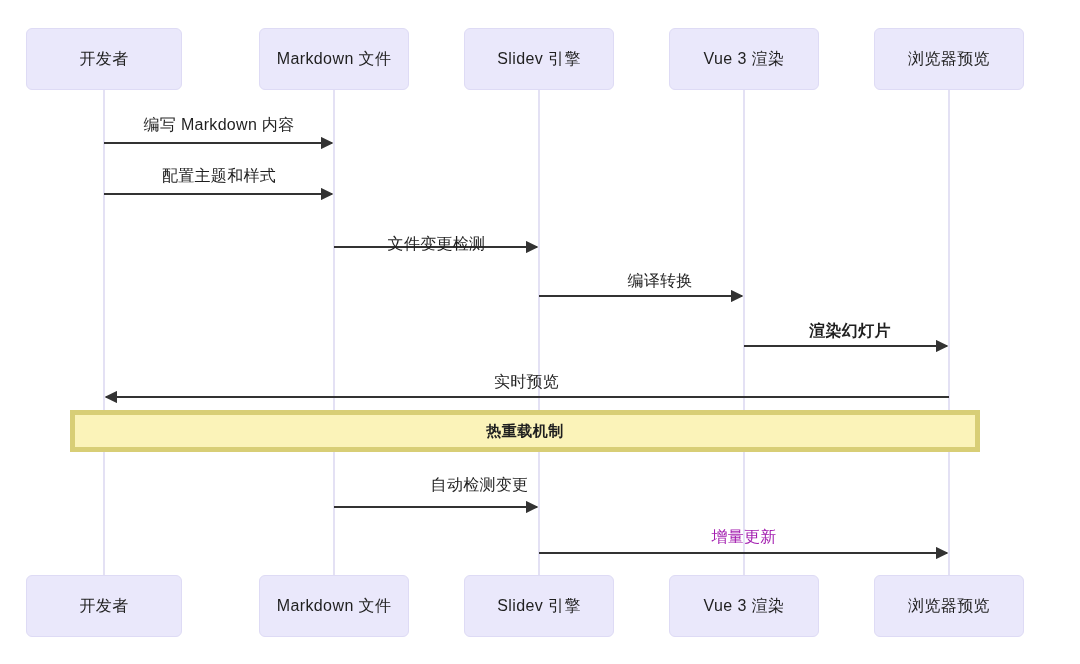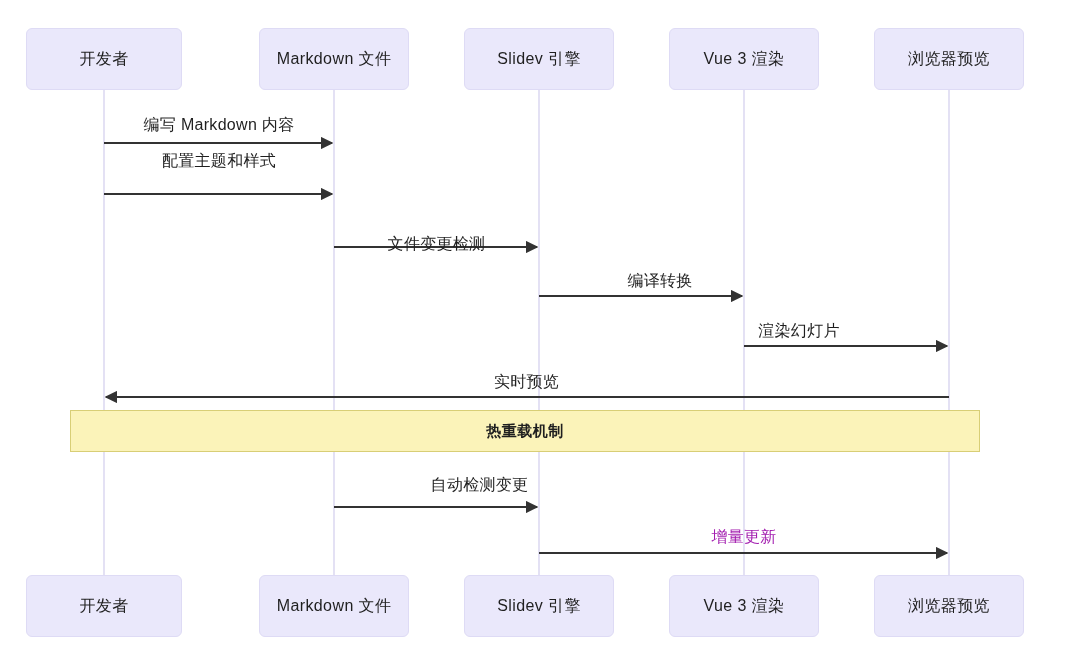--- a/index.html
+++ b/index.html
@@ -20,21 +20,21 @@
     box-sizing:border-box;
     display:flex;align-items:center;justify-content:center;
     color:#1f1f1f;
     font-size:16px;
     letter-spacing:.4px;
     white-space:nowrap;
   }
   .note-box{
     position:absolute;
     background:#fbf3b9;
-    border:1px solid #b91c1c;
+    border:5px solid #b91c1c;
     box-sizing:border-box;
     display:flex;align-items:center;justify-content:center;
     color:#1f1f1f;
     font-size:15px;
     font-weight:700;
     letter-spacing:.5px;
     white-space:nowrap;
   }
   .msg-label{
     position:absolute;
@@ -88,22 +88,22 @@
       <div class="participant-box" style="left: 259px; top: 575px; width: 150px; height: 62px; background: rgb(234, 232, 251); border-color: rgb(222, 219, 245); color: rgb(31, 31, 31);">Markdown 文件</div>
       <div class="participant-box" style="left: 464px; top: 575px; width: 150px; height: 62px; background: rgb(234, 232, 251); border-color: rgb(222, 219, 245); color: rgb(31, 31, 31);">Slidev 引擎</div>
       <div class="participant-box" style="left: 669px; top: 575px; width: 150px; height: 62px; background: rgb(234, 232, 251); border-color: rgb(222, 219, 245); color: rgb(31, 31, 31);">Vue 3 渲染</div>
       <div class="participant-box" style="left: 874px; top: 575px; width: 150px; height: 62px; background: rgb(234, 232, 251); border-color: rgb(222, 219, 245); color: rgb(31, 31, 31);">浏览器预览</div>
     </div>
   <div id="notes-layer">
       <div class="note-box" style="left: 70px; top: 410px; width: 910px; height: 42px; background: rgb(251, 243, 185); border-color: rgb(216, 206, 118);">热重载机制</div>
     </div>
   <div id="labels-layer">
       <div class="msg-label" style="left: 219px; top: 115px; color: rgb(31, 31, 31);">编写 Markdown 内容</div>
-      <div class="msg-label" style="left: 219px; top: 151px; color: rgb(31, 31, 31);">配置主题和样式</div>
+      <div class="msg-label" style="left: 219px; top: 166px; color: rgb(31, 31, 31);">配置主题和样式</div>
       <div class="msg-label" style="left: 436.5px; top: 234px; color: rgb(31, 31, 31);">文件变更检测</div>
       <div class="msg-label" style="left: 660px; top: 271px; color: rgb(31, 31, 31);">编译转换</div>
-      <div class="msg-label" style="left: 799px; top: 321px; color: rgb(31, 31, 31);">渲染幻灯片</div>
+      <div class="msg-label" style="left: 850px; top: 321px; color: rgb(31, 31, 31); font-weight: bold;">渲染幻灯片</div>
       <div class="msg-label" style="left: 526.5px; top: 372px; color: rgb(31, 31, 31);">实时预览</div>
       <div class="msg-label" style="left: 436.5px; top: 475px; color: rgb(31, 31, 31); margin-left: 43px;">自动检测变更</div>
       <div class="msg-label" style="left: 744px; top: 527px; color: #a21caf;">增量更新</div>
     </div>
 
 </div>
 
 </body></html>

